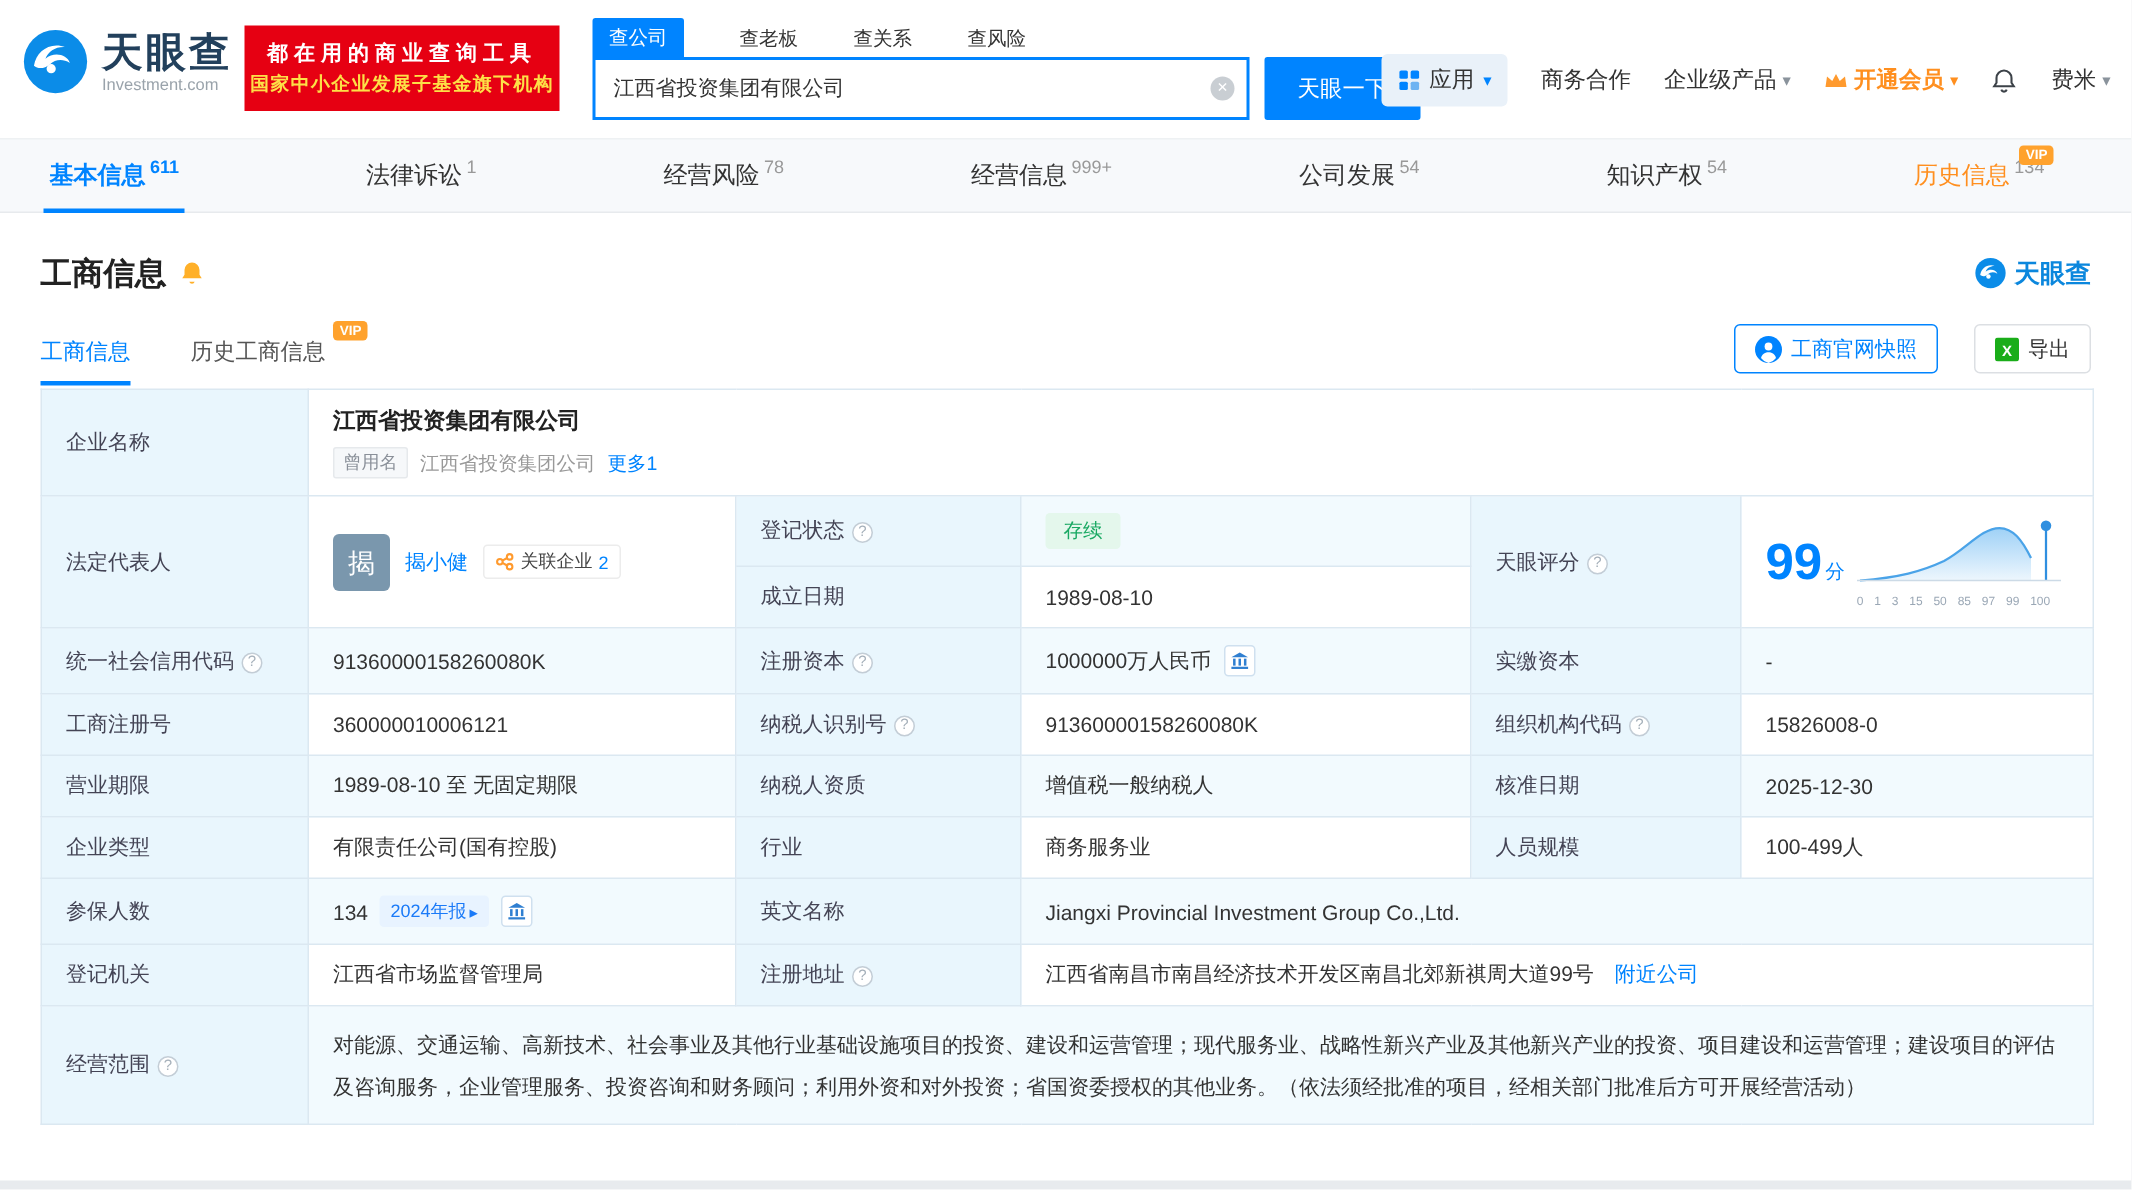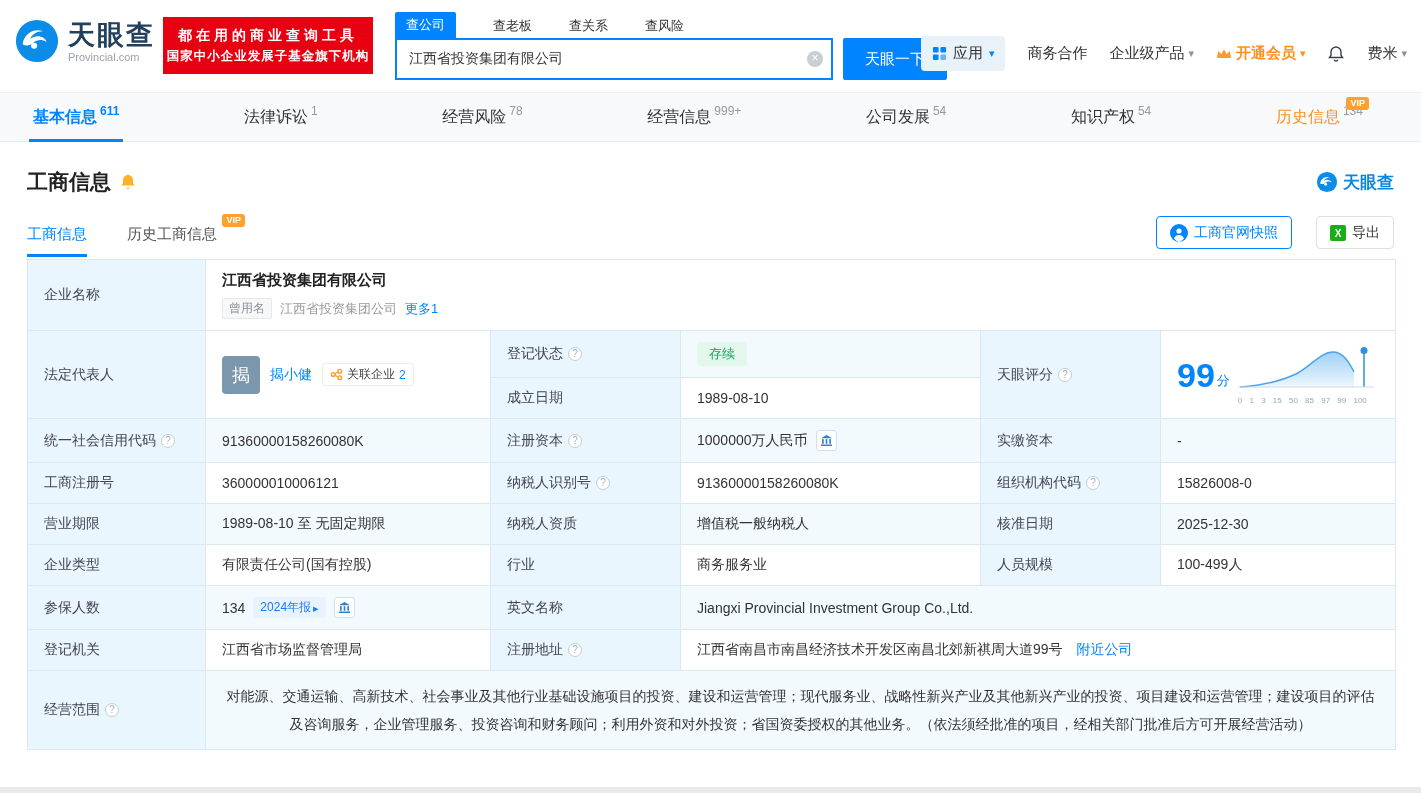--- a/index.html
+++ b/index.html
@@ -9,21 +9,21 @@
 
   
   .topbar { position:relative; height:92px; background:#fff; }
   .logo { position:absolute; left:14px; top:18px; display:flex; align-items:center; gap:8px; cursor:pointer; }
   .logo-swirl { width:46px; height:46px; }
   .logo-txt-wrap { display:flex; flex-direction:column; }
   .logo-cn { font-size:27px; font-weight:bold; color:#22405c; letter-spacing:2px; line-height:30px; }
   .logo-en { font-size:11px; color:#9aa3ab; margin-top:1px; }
   .banner { position:absolute; left:163px; top:17px; width:210px; height:57px; background:#e60012; display:flex; flex-direction:column; justify-content:center; align-items:center; gap:3px; }
   .banner-l1 { color:#fff; font-size:14px; font-weight:bold; letter-spacing:4px; white-space:nowrap; }
-  .banner-l2 { color:#ffffff; font-size:12.5px; font-weight:bold; letter-spacing:1px; white-space:nowrap; }
+  .banner-l2 { color:#fde047; font-size:12.5px; font-weight:bold; letter-spacing:1px; white-space:nowrap; }
 
   .search-wrap { position:absolute; left:395px; top:13px; }
   .search-tabs { display:flex; align-items:flex-end; gap:37px; height:25px; }
   .stab { font-size:13px; color:#333; cursor:pointer; padding-bottom:3px; }
   .stab.active { background:#0084ff; color:#fff; padding:4px 11px 4px; border-radius:2px 2px 0 0; }
   .search-row { display:flex; align-items:center; }
   .search-box { position:relative; }
   .search-input { width:438px; height:42px; border:2px solid #0084ff; padding:0 36px 0 12px; font-size:14px; color:#333; outline:none; border-radius:0; font-family:inherit; }
   .clear-icon { position:absolute; right:10px; top:13px; width:16px; height:16px; border-radius:50%; background:#c9ced3; color:#fff; font-size:12px; line-height:15px; text-align:center; cursor:pointer; }
   .clear-icon::after { content:"×"; }
@@ -91,38 +91,38 @@
   .score-num { font-size:34px; font-weight:bold; color:#0084ff; line-height:36px; }
   .score-unit { font-size:13px; color:#0084ff; margin:12px 6px 0 2px; }
   .score-chart { display:flex; flex-direction:column; }
   .axis-labels { width:140px; font-size:8px; color:#9aa7b5; word-spacing:5px; white-space:nowrap; padding-left:2px; }
 
   .cell-flex { display:flex; align-items:center; gap:8px; flex-wrap:nowrap; }
   .icon-box { width:21px; height:21px; border:1px solid #cfe0ef; border-radius:3px; display:flex; align-items:center; justify-content:center; cursor:pointer; background:#fff; flex:0 0 21px; }
   .tag-report { display:flex; align-items:center; background:#e8f3ff; color:#1a7af8; font-size:12px; padding:2px 7px; border-radius:3px; cursor:pointer; white-space:nowrap; }
   .arrow-r::after { content:"▸"; margin-left:2px; font-size:11px; }
 
-  .scope-text { line-height:28px; word-break:break-all;text-align:center; }
+  .scope-text { line-height:28px; word-break:break-all; }
   .bottom-strip { position:absolute; left:0; right:0; bottom:0; height:6px; background:#e8ebee; }
 </style>
 </head>
 <body>
 
 <div class="page">
 
   <div class="topbar">
     <div class="logo">
       <svg class="logo-swirl" viewBox="0 0 48 48">
         <circle cx="24" cy="24" r="22" fill="#0b8ce8"></circle>
         <path d="M9 27c1.5-10 11-17 22-13-7-.5-12 3-14 8 6-5 15-3 17 3-5-3-10-2.5-14 1-3.5 3-8 3.5-11 1z" fill="#fff"></path>
         <circle cx="21" cy="29" r="3.2" fill="#fff"></circle>
       </svg>
       <div class="logo-txt-wrap">
         <span class="logo-cn">天眼查</span>
-        <span class="logo-en">Provincial.com</span>
+        <span class="logo-en">Investment.com</span>
       </div>
     </div>
 
     <div class="banner">
       <div class="banner-l1">都在用的商业查询工具</div>
       <div class="banner-l2">国家中小企业发展子基金旗下机构</div>
     </div>
 
     <div class="search-wrap">
       <div class="search-tabs">

